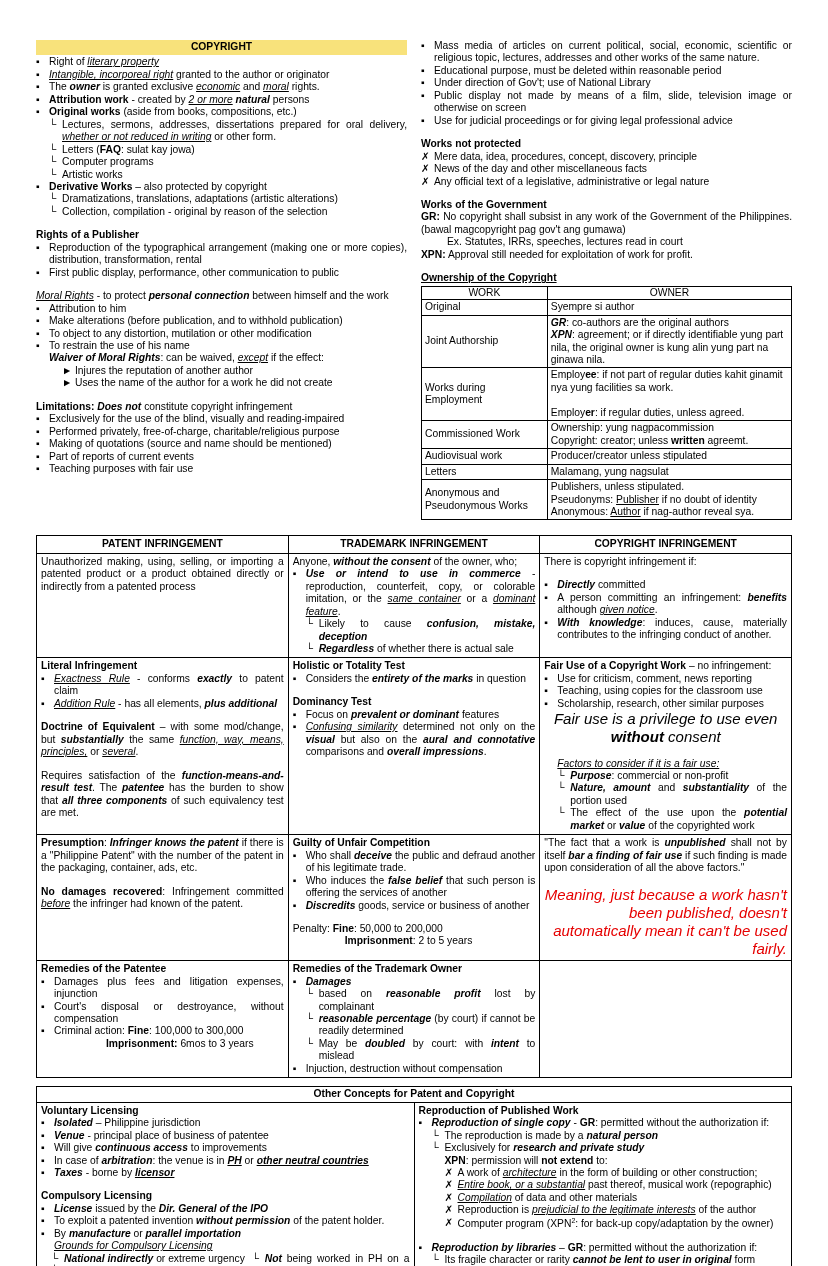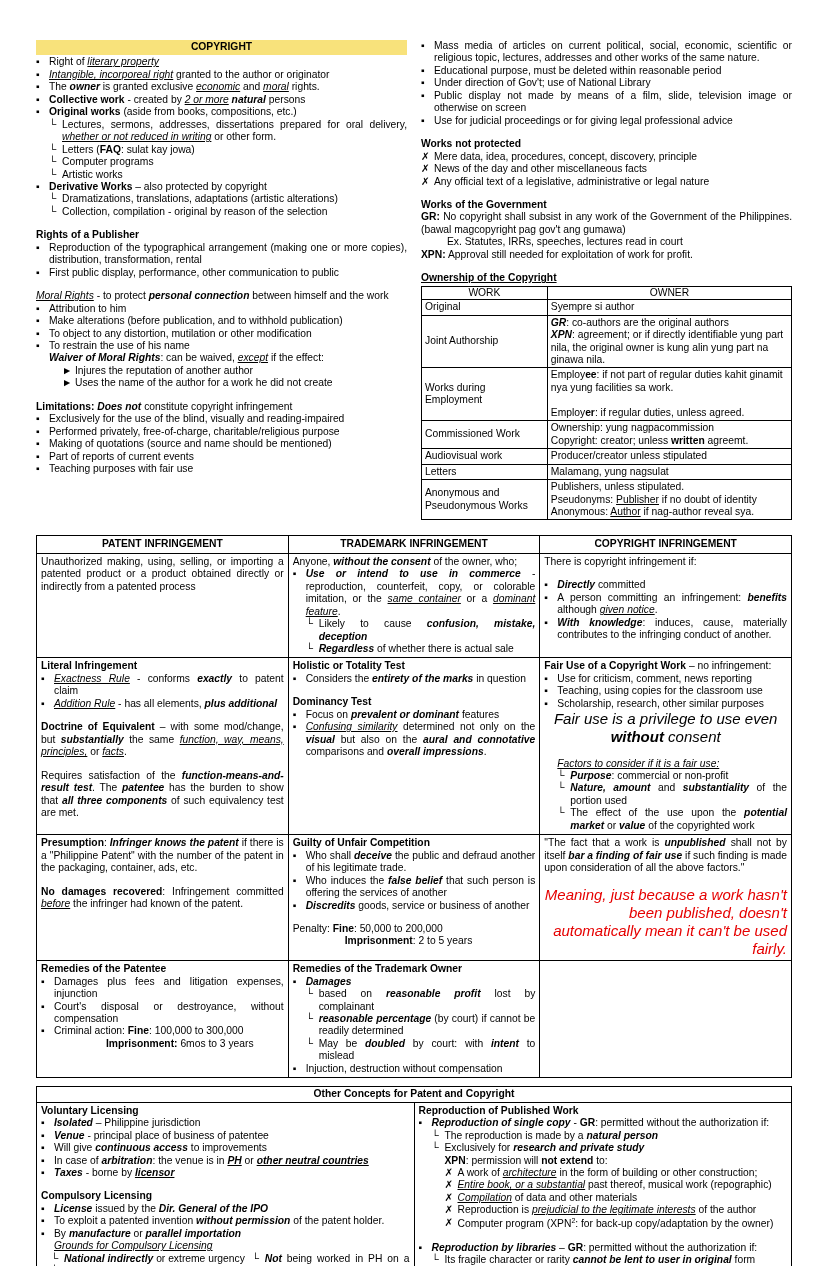--- a/index.html
+++ b/index.html
@@ -64,21 +64,21 @@
           <div class="ln">
             <span class="mk">▪</span>
             <span class="tx"><i><u>Intangible, incorporeal right</u></i> granted to the author or originator</span>
           </div>
           <div class="ln">
             <span class="mk">▪</span>
             <span class="tx">The <b><i>owner</i></b> is granted exclusive <i><u>economic</u></i> and <i><u>moral</u></i> rights.</span>
           </div>
           <div class="ln">
             <span class="mk">▪</span>
-            <span class="tx"><b>Collective work</b> - created by <i><u>2 or more</u></i> <b><i>natural</i></b> persons</span>
+            <span class="tx"><b>Attribution work</b> - created by <i><u>2 or more</u></i> <b><i>natural</i></b> persons</span>
           </div>
           <div class="ln">
             <span class="mk">▪</span>
             <span class="tx"><b>Original works</b> (aside from books, compositions, etc.)</span>
           </div>
           <div class="ln" style="padding-left: 13px;">
             <span class="mk">└</span>
             <span class="tx">Lectures, sermons, addresses, dissertations prepared for oral delivery, <i><u>whether or not reduced in writing</u></i> or other form.</span>
           </div>
           <div class="ln" style="padding-left: 13px;">
@@ -330,21 +330,21 @@
             <div class="ln">
               <span class="mk">▪</span>
               <span class="tx"><i><u>Exactness Rule</u></i> - conforms <b><i>exactly</i></b> to patent claim</span>
             </div>
             <div class="ln">
               <span class="mk">▪</span>
               <span class="tx"><i><u>Addition Rule</u></i> - has all elements, <b><i>plus additional</i></b></span>
             </div>
             <div class="gap"></div>
             <div class="ln">
-              <span class="tx"><b>Doctrine of Equivalent</b> – with some mod/change, but <b><i>substantially</i></b> the same <i><u>function, way, means, principles,</u></i> or <i><u>facts</u></i>.</span>
+              <span class="tx"><b>Doctrine of Equivalent</b> – with some mod/change, but <b><i>substantially</i></b> the same <i><u>function, way, means, principles,</u></i> or <i><u>several</u></i>.</span>
             </div>
             <div class="gap"></div>
             <div class="ln">
               <span class="tx">Requires satisfaction of the <b><i>function-means-and-result test</i></b>. The <b><i>patentee</i></b> has the burden to show that <b><i>all three components</i></b> of such equivalency test are met.</span>
             </div>
           </td>
           <td>
             <div class="ln">
               <span class="tx"><b>Holistic or Totality Test</b></span>
             </div>

